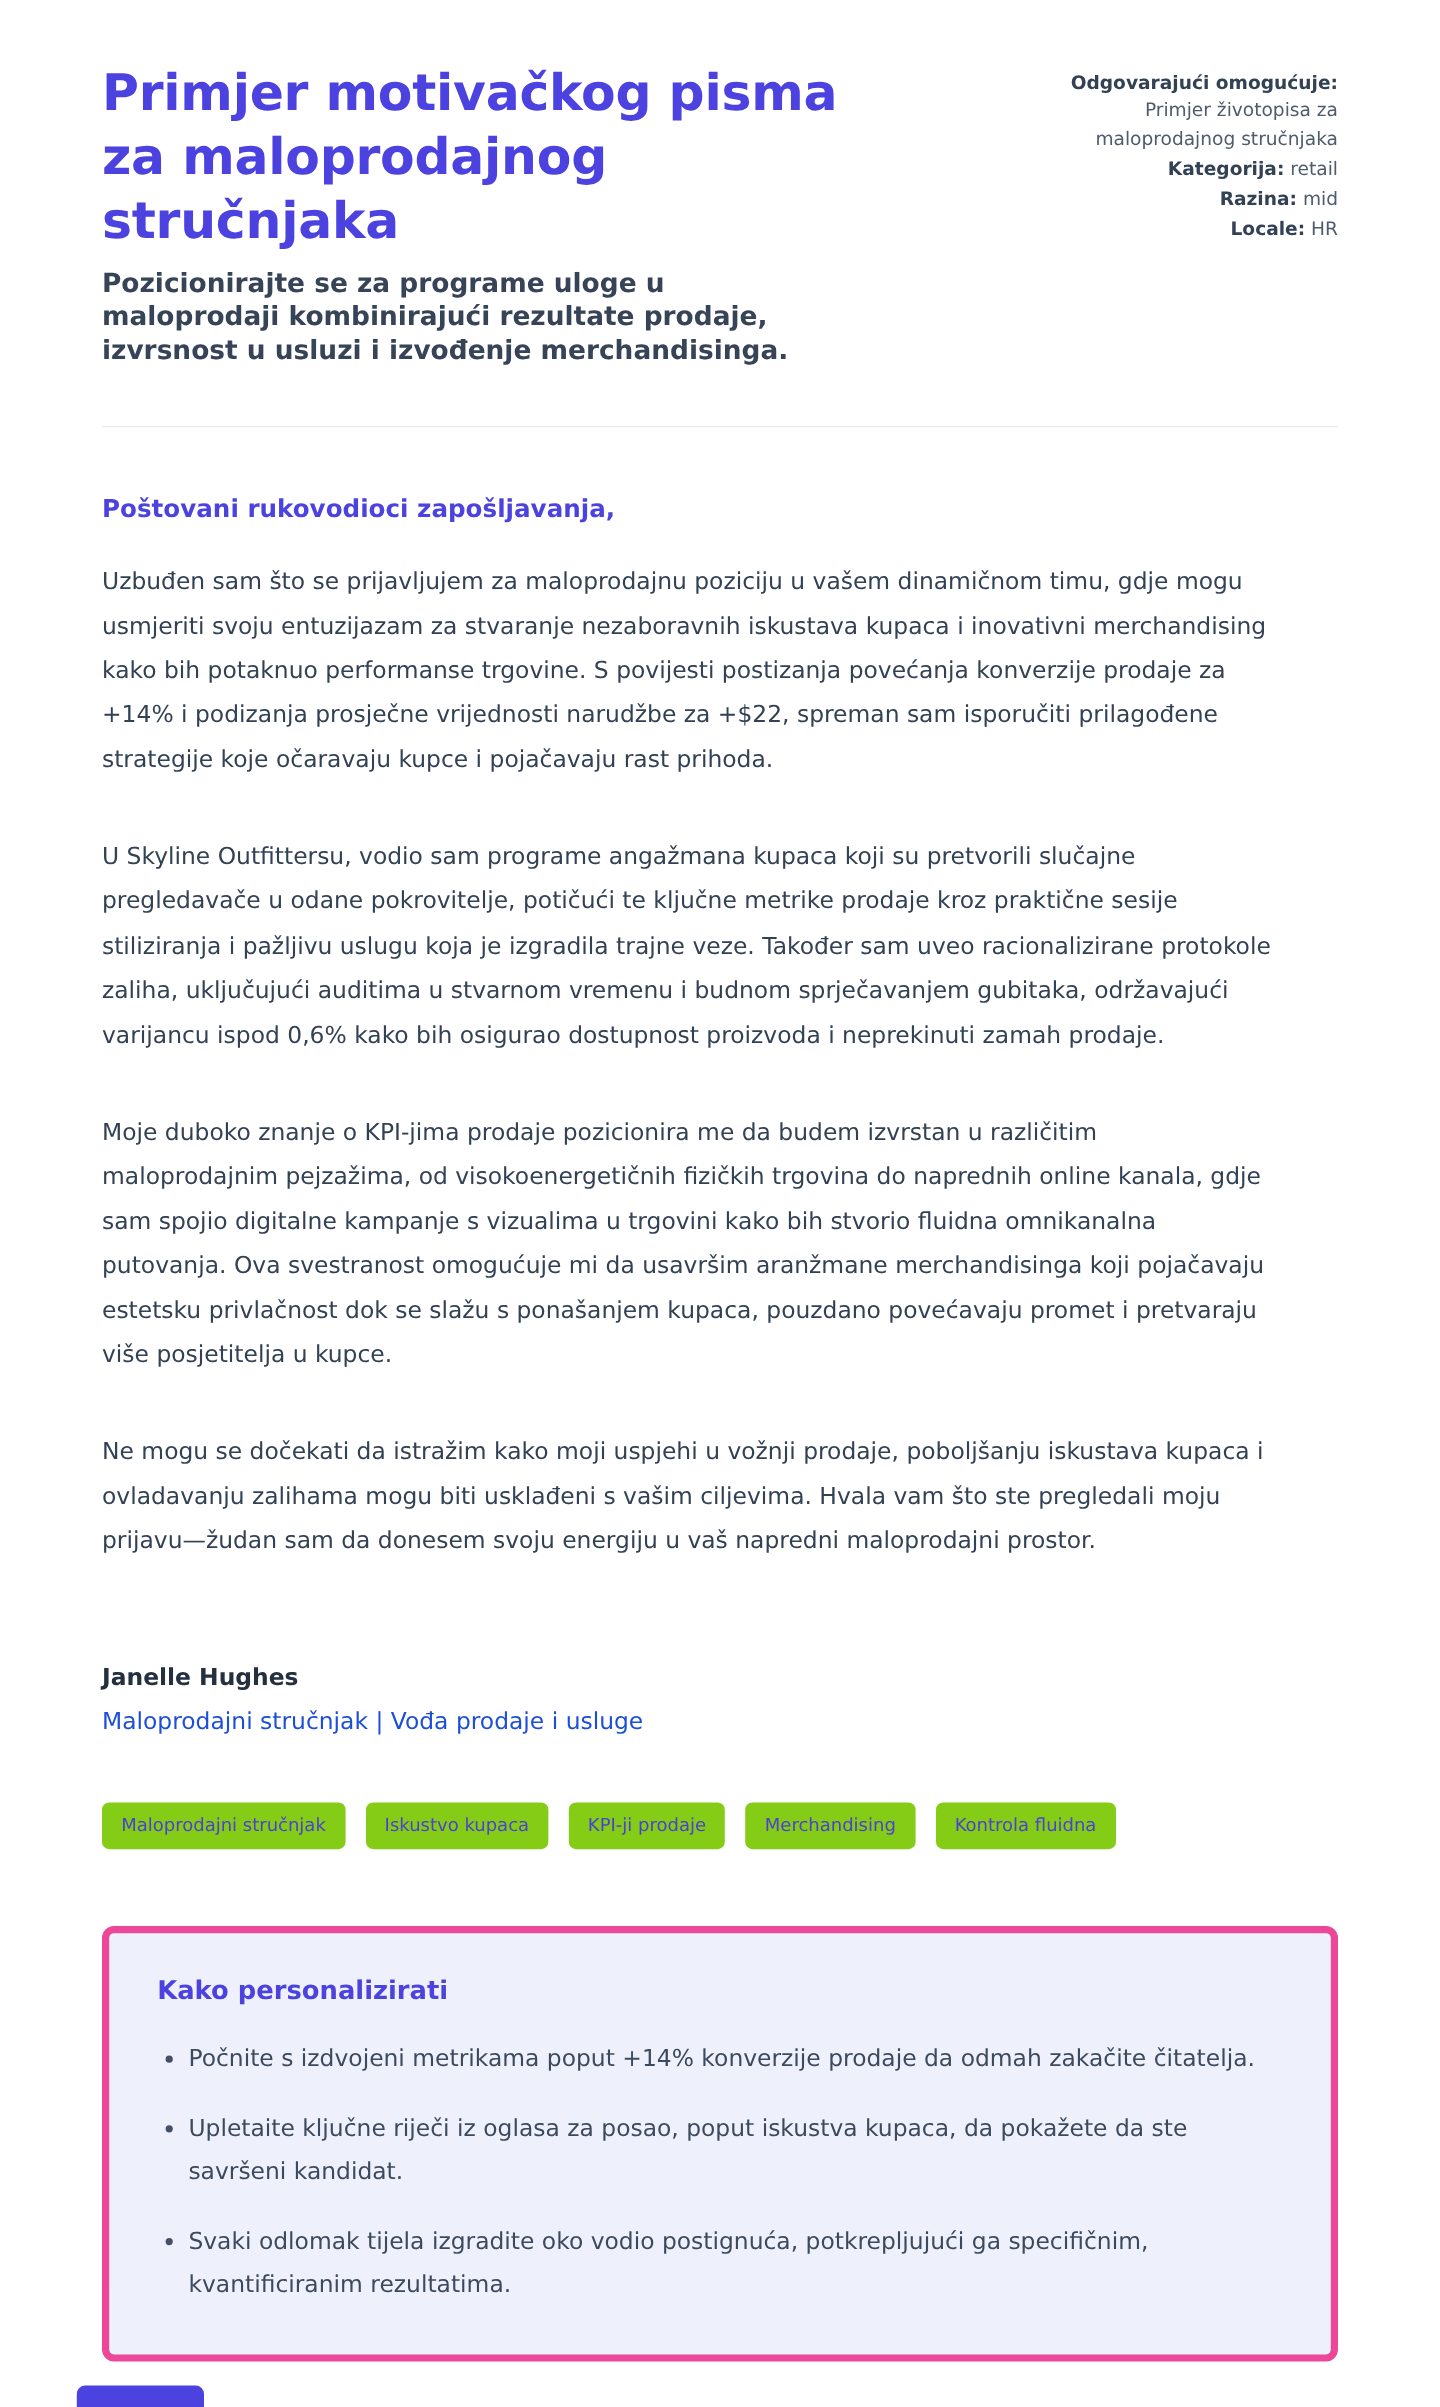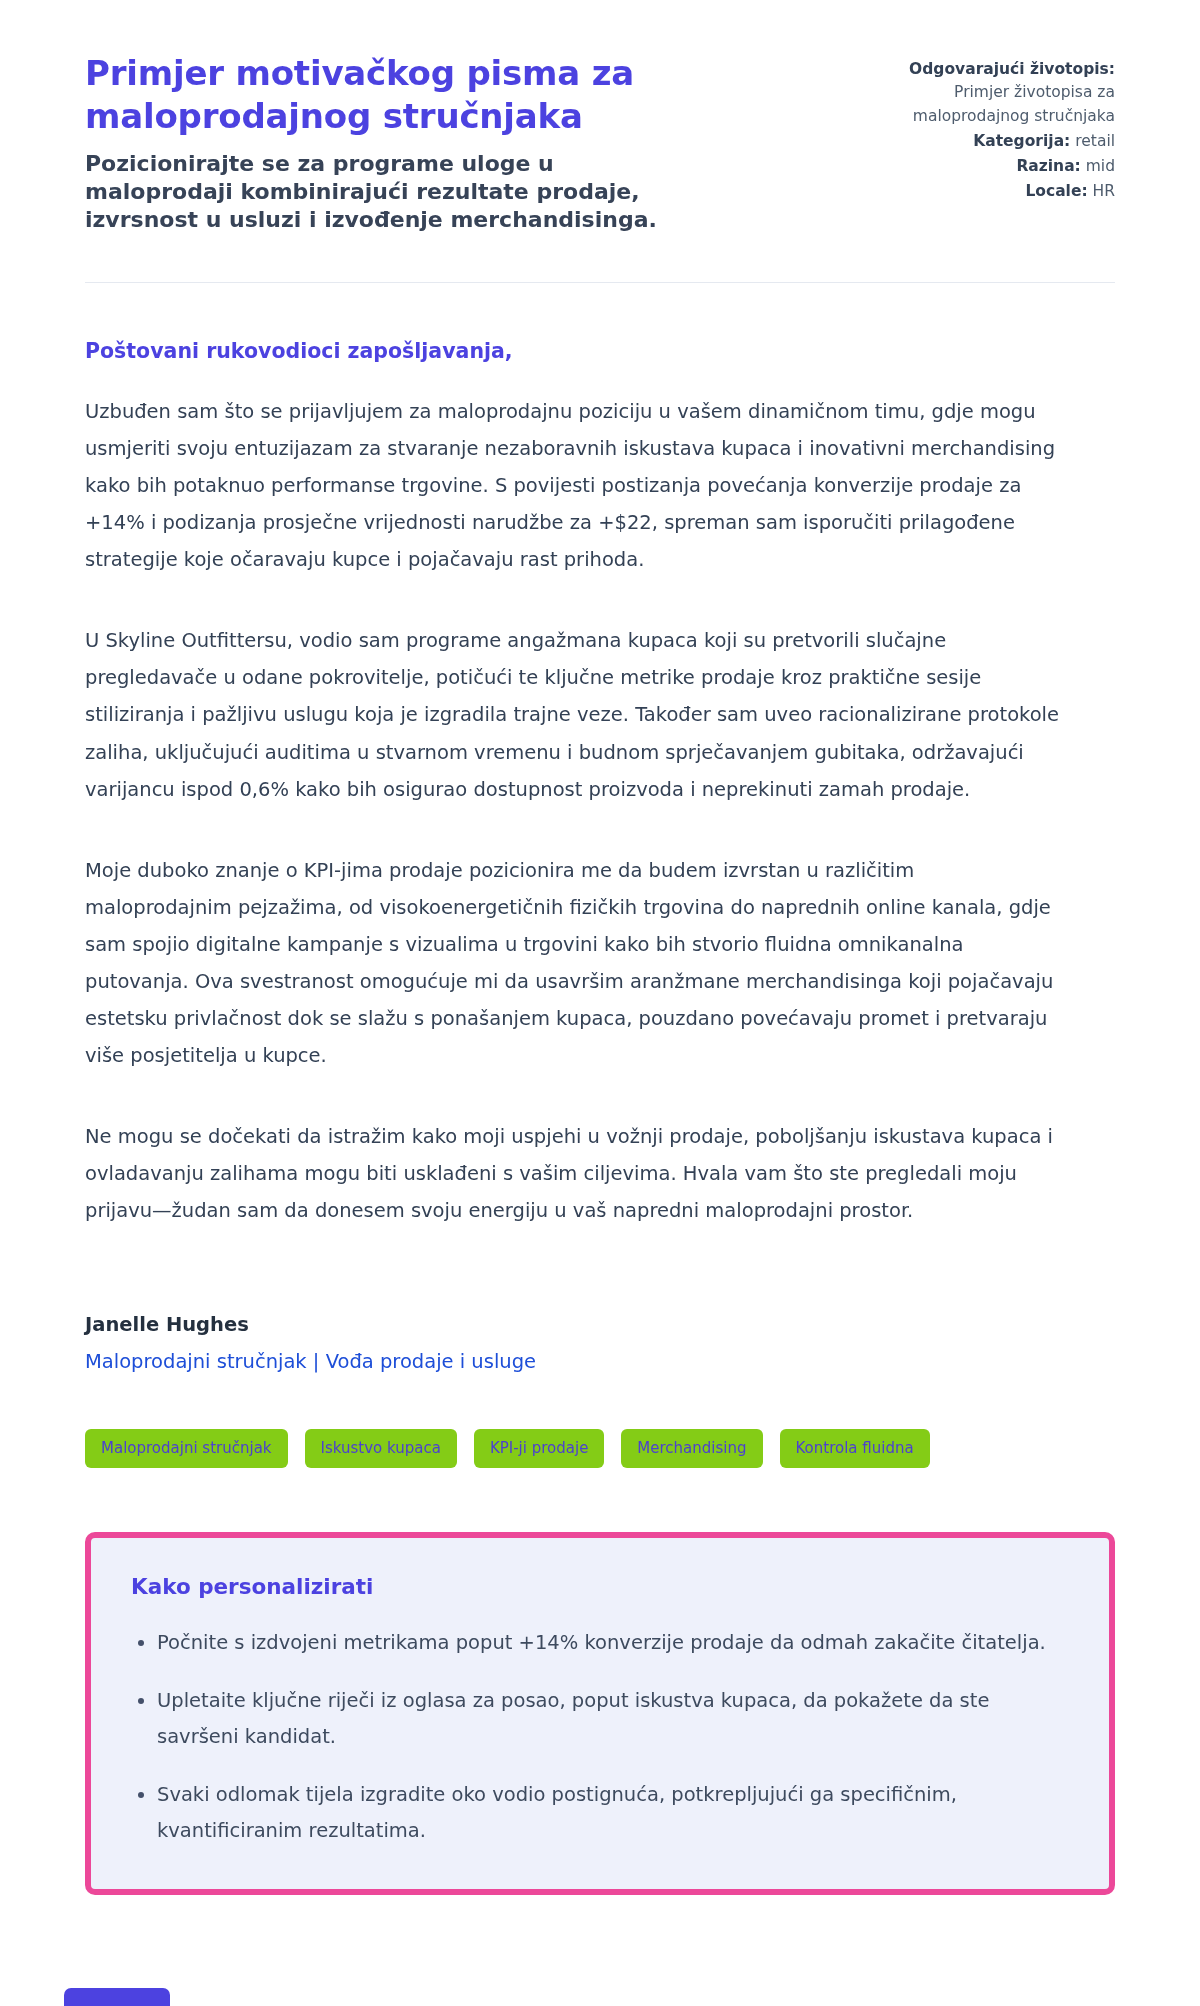--- a/index.html
+++ b/index.html
@@ -20,21 +20,21 @@
   }
   
   .header {
     display: flex;
     justify-content: space-between;
     align-items: flex-start;
   }
   .header-left { max-width: 620px; }
   .page-title {
     margin: 0;
-    font-size: 34px;
+    font-size: 42px;
     line-height: 1.26;
     font-weight: bold;
     color: #4c42e0;
     letter-spacing: -0.2px;
   }
   .page-subtitle {
     margin: 12px 0 0 0;
     font-size: 22px;
     line-height: 1.28;
     font-weight: bold;
@@ -142,21 +142,21 @@
 
 <div class="container">
 
   <div class="header">
     <div class="header-left">
       <h1 class="page-title">Primjer motivačkog pisma za maloprodajnog stručnjaka</h1>
       <p class="page-subtitle">Pozicionirajte se za programe uloge u maloprodaji kombinirajući rezultate prodaje, izvrsnost u usluzi i izvođenje merchandisinga.</p>
     </div>
     <div class="meta">
       <div class="row">
-        <b>Odgovarajući životopis:</b><br>
+        <b>Odgovarajući omogućuje:</b><br>
         <span>Primjer životopisa za maloprodajnog stručnjaka</span>
       </div>
       <div class="row">
         <b>Kategorija:</b>
         <span>retail</span>
       </div>
       <div class="row">
         <b>Razina:</b>
         <span>mid</span>
       </div>

